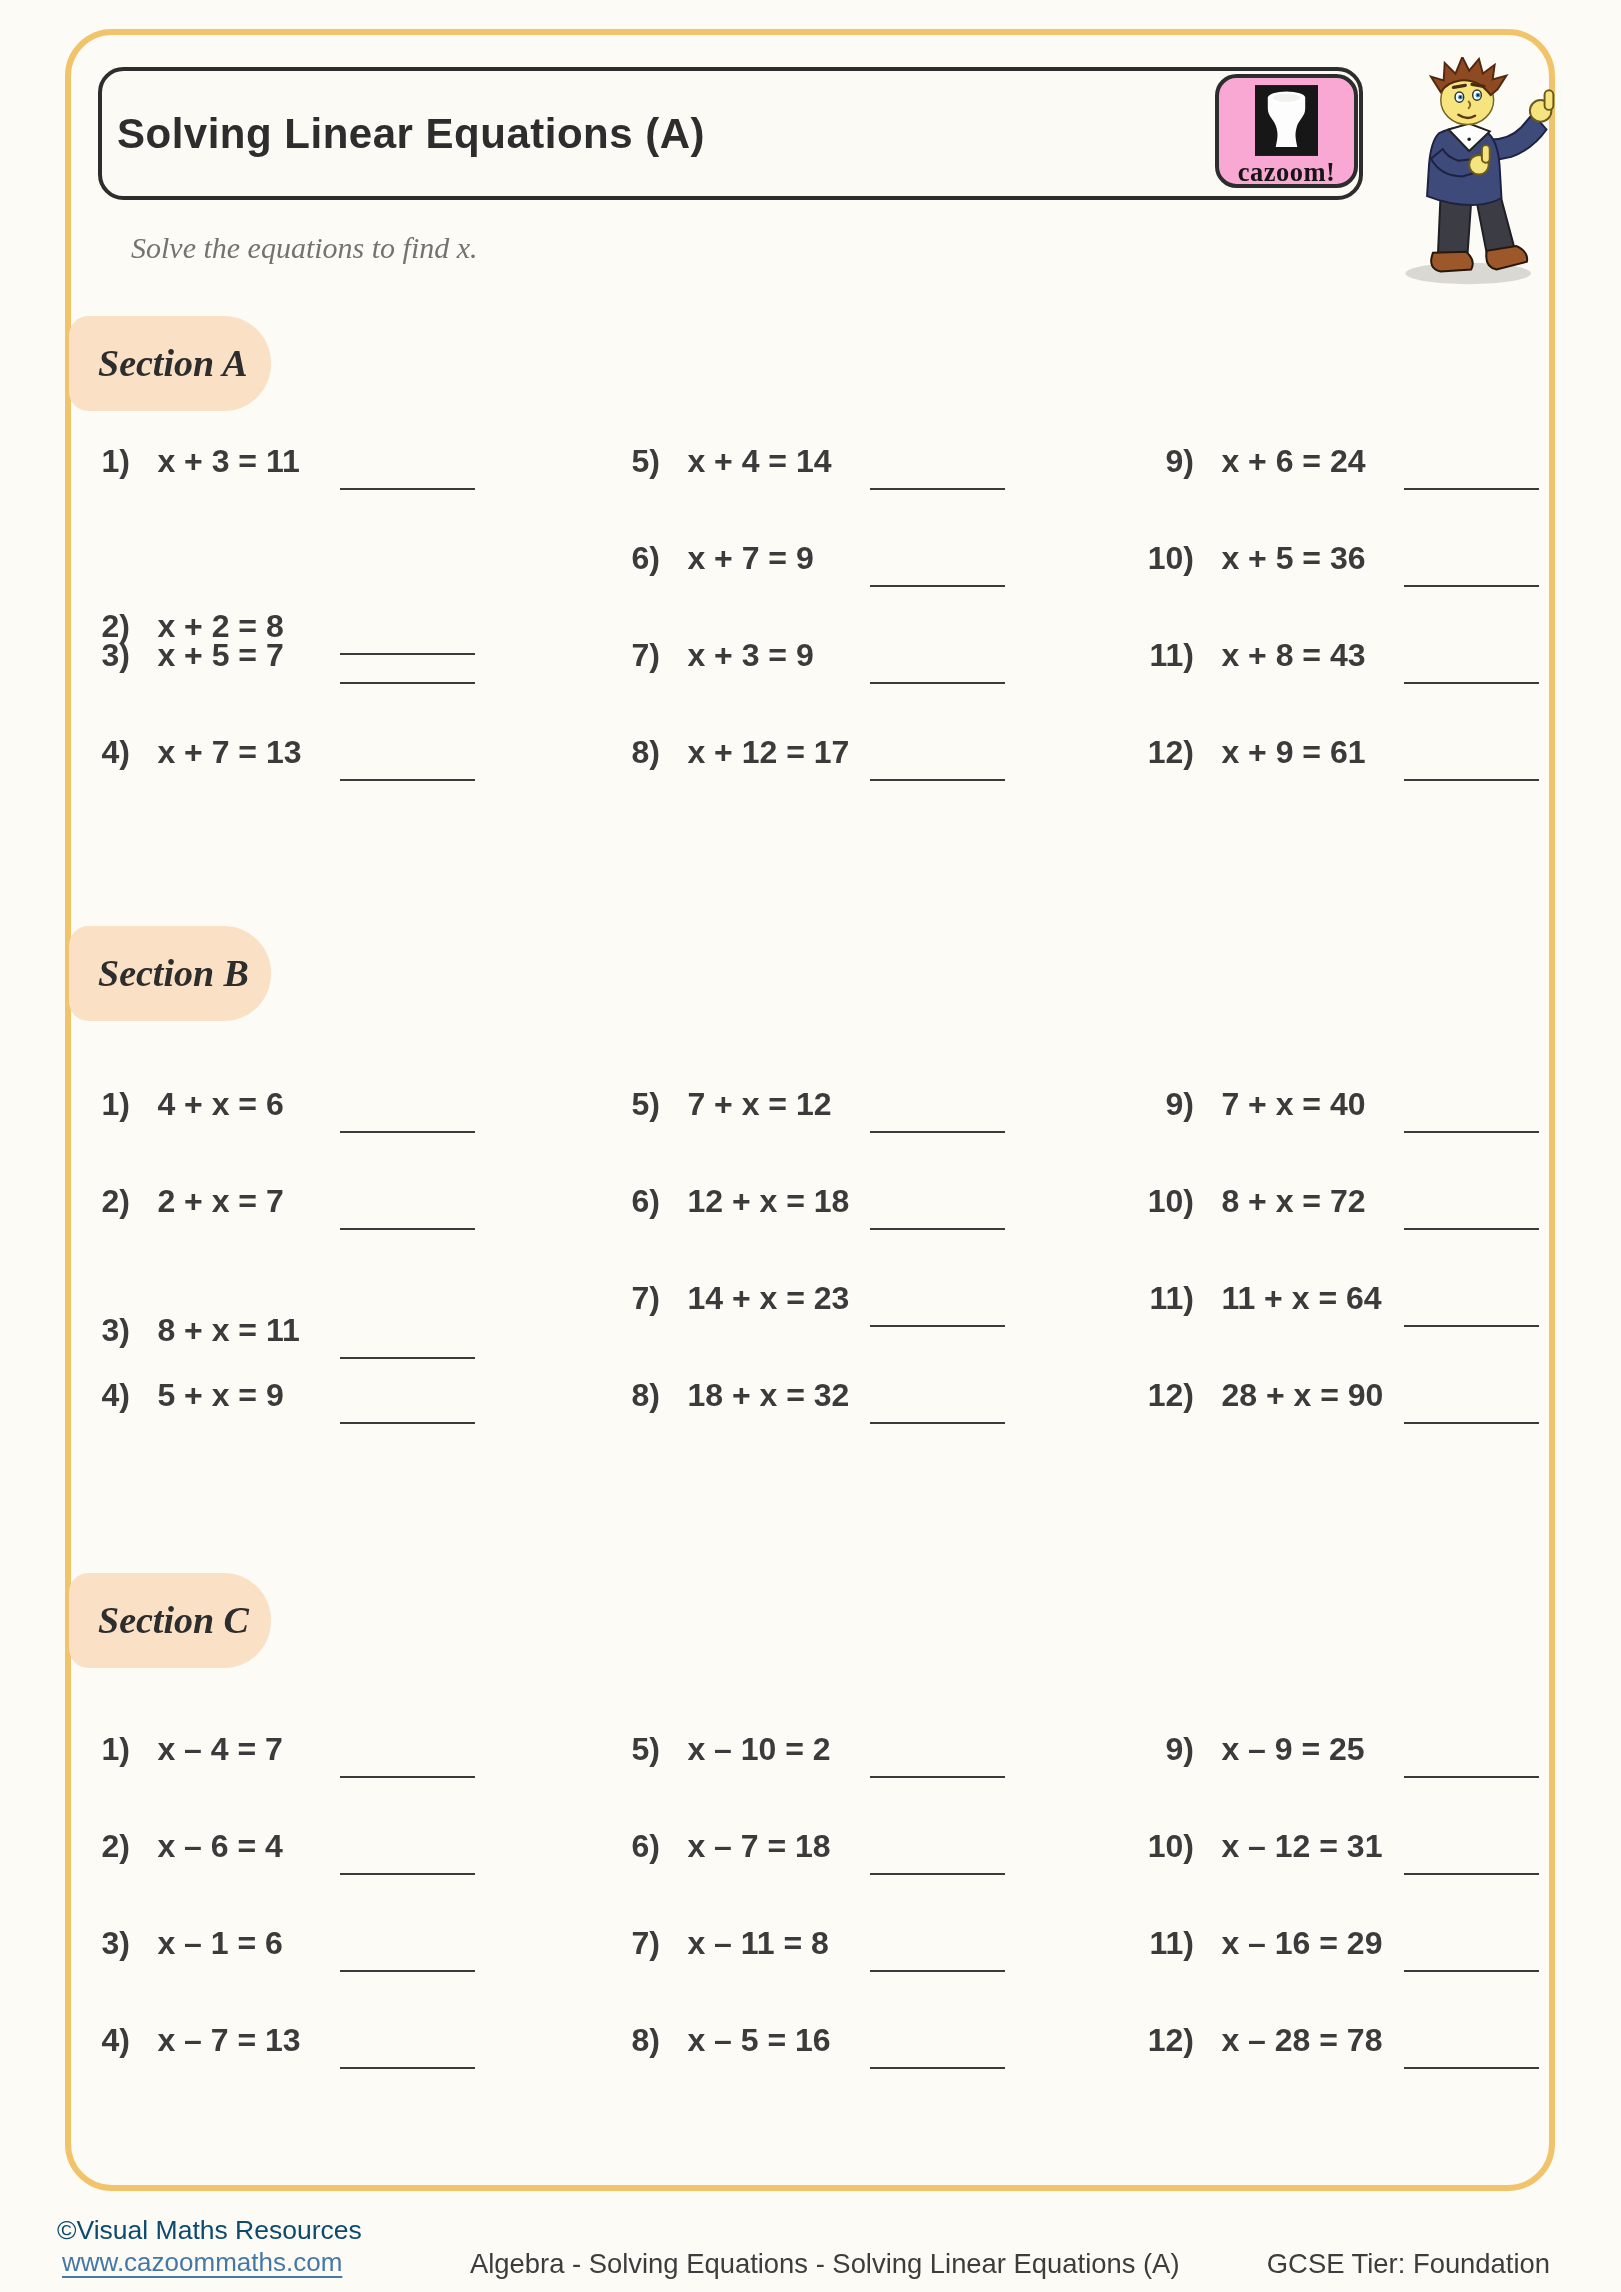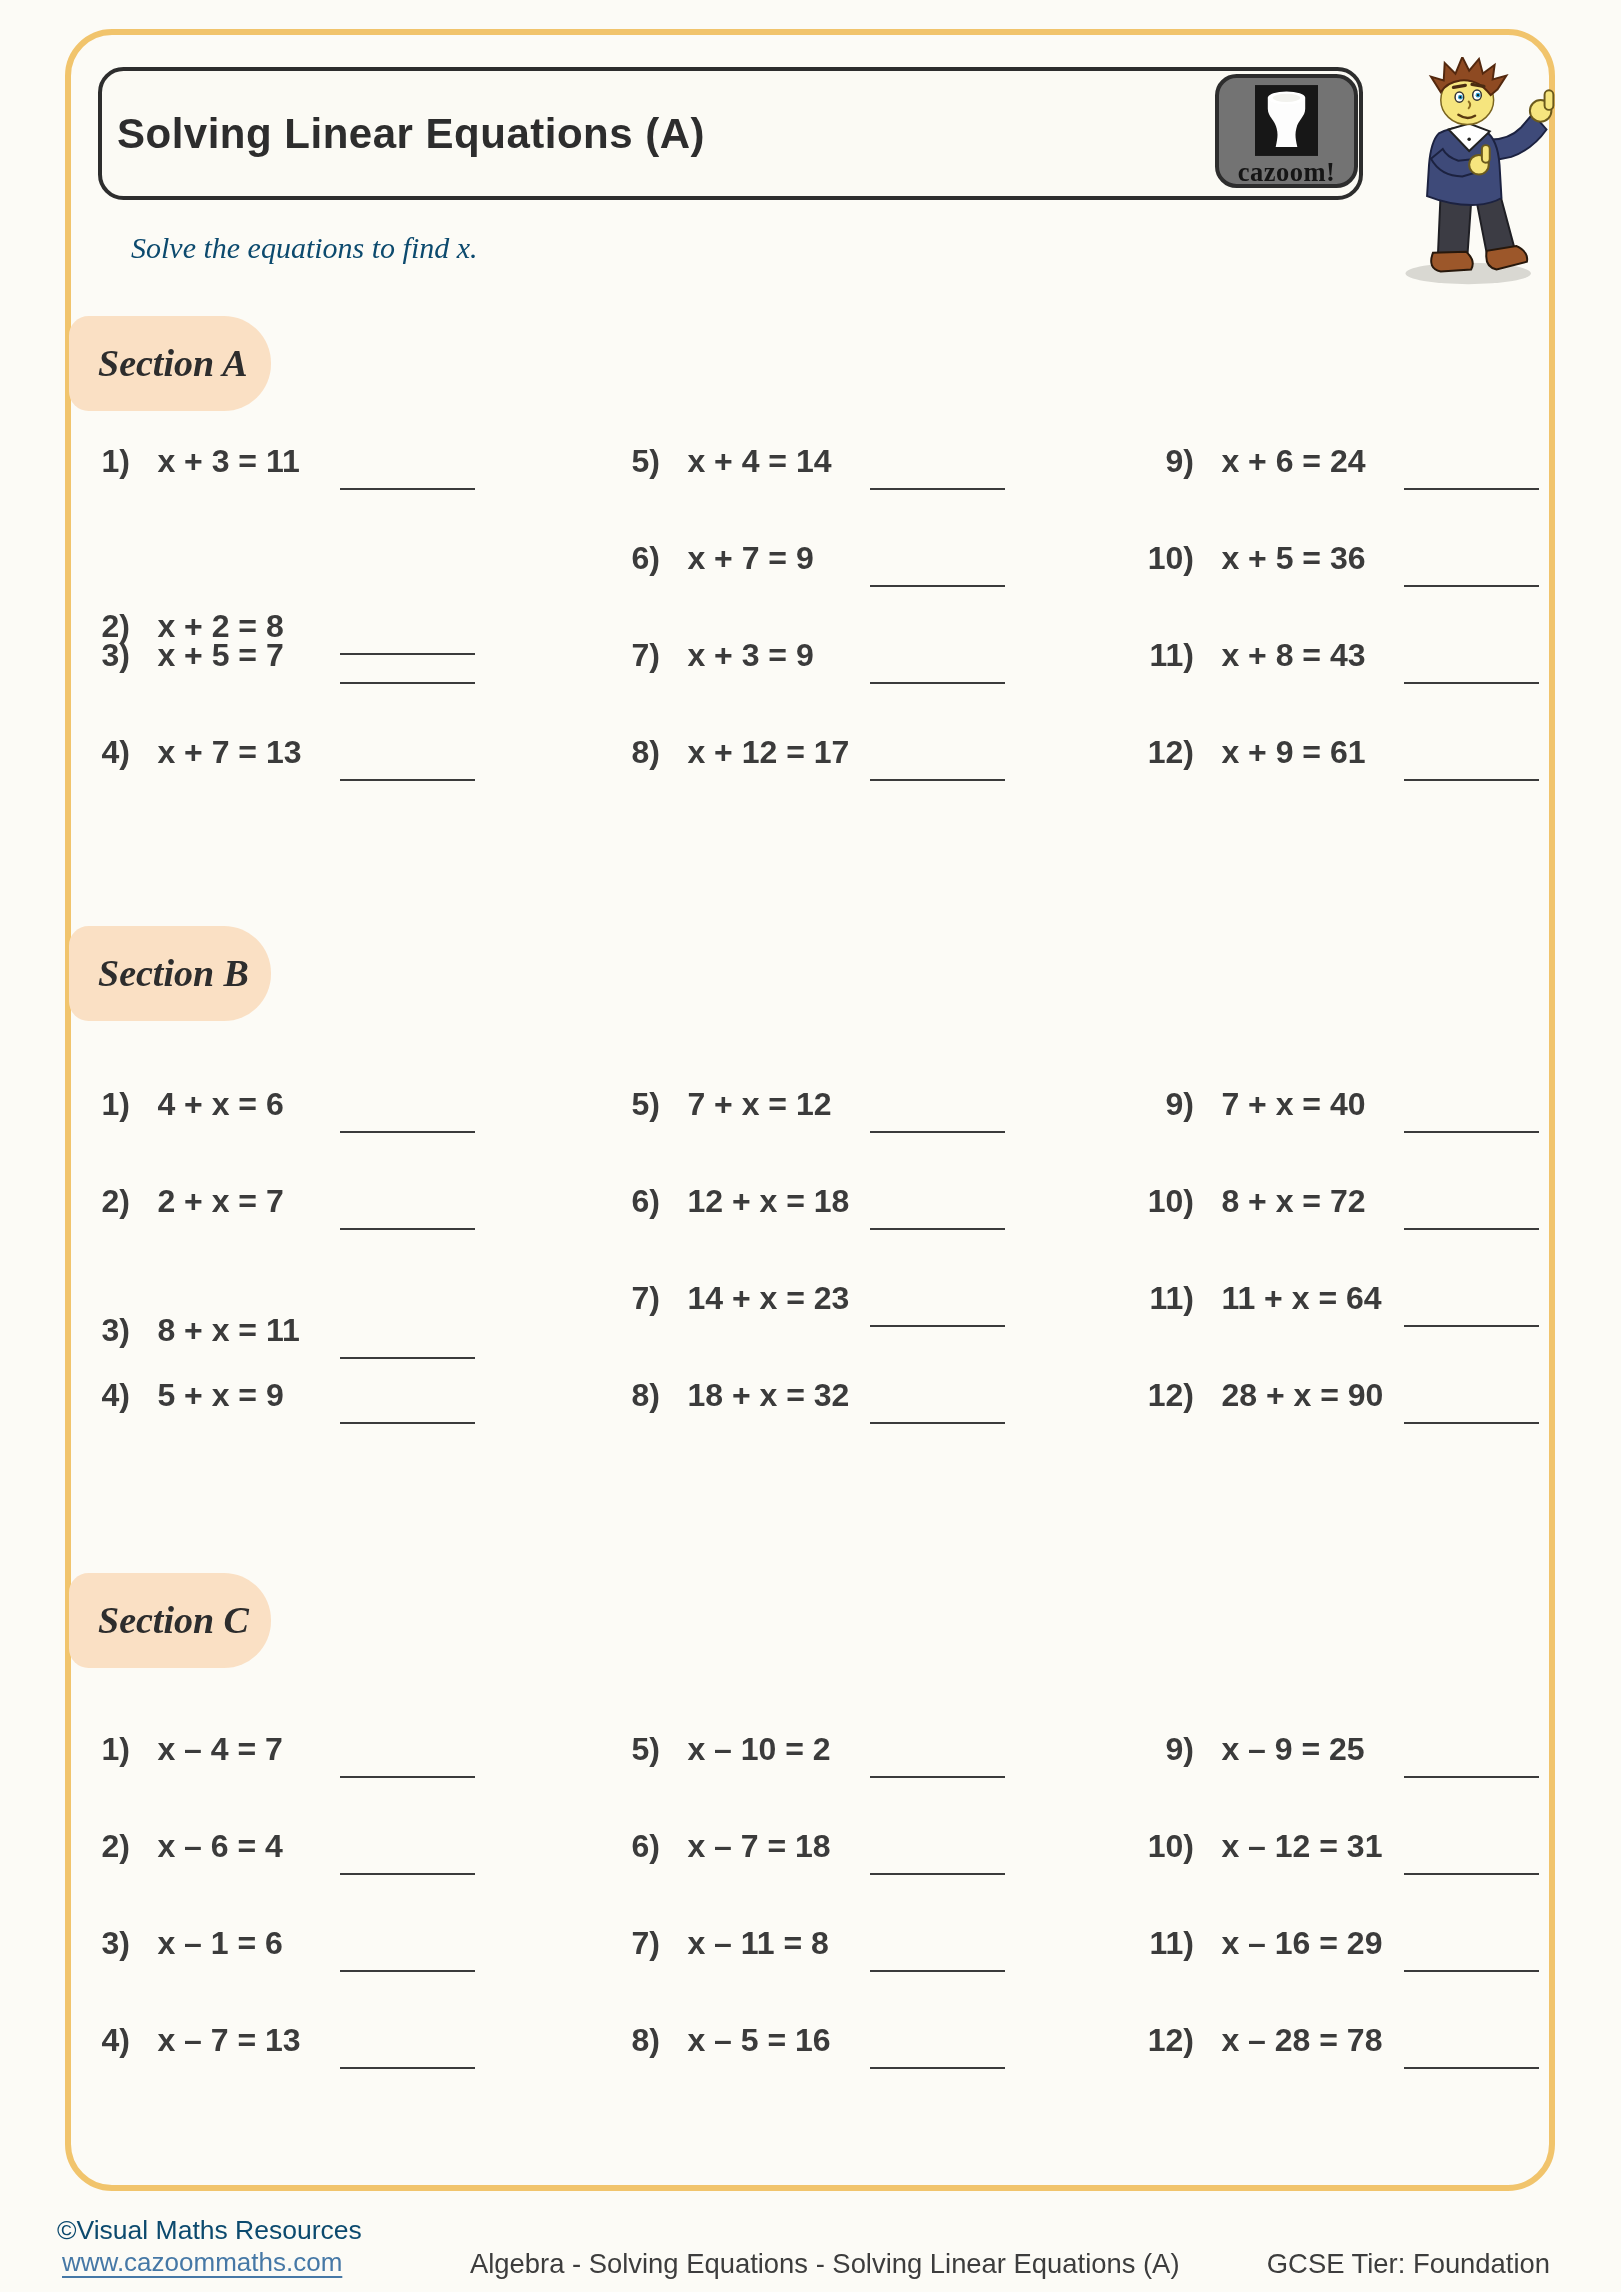--- a/index.html
+++ b/index.html
@@ -20,35 +20,35 @@
     border:4.9px solid #2D2D2D;border-radius:25.5px;background:#FBFAF4;
   }
   .title-box h1{
     margin:0;padding:0 0 0 15px;line-height:125px;
     font-size:42px;font-weight:bold;letter-spacing:0.5px;color:#2D2D2D;
     font-family:"Liberation Sans",sans-serif;
   }
   
   .logo-box{
     position:absolute;left:1215px;top:74px;width:143px;height:114px;
-    border:4.9px solid #2D2D2D;border-radius:21.6px;background:#737373;
+    border:4.9px solid #2D2D2D;border-radius:21.6px;background:#f9a8d4;
     text-align:center;box-sizing:border-box;padding-top:6.9px;
   }
   .logo-box .logo-word{
     display:block;margin-top:-2.9px;
     font-family:"Liberation Serif",serif;font-weight:bold;
     font-size:26.5px;letter-spacing:0.5px;color:#151515;
   }
   
   .mascot{position:absolute;left:1376px;top:57px;width:202px;height:235px;}
   
   .instruction{
     position:absolute;left:131px;top:231px;
     font-family:"Liberation Serif",serif;font-style:italic;
-    font-size:30px;color:#0c4a6e;
+    font-size:30px;color:#737373;
   }
   
   .pill{
     position:absolute;left:69px;width:202px;height:95px;
     background:#FAE0C4;border-radius:19.6px 47px 47px 19.6px;
   }
   .pill .pill-label{
     display:block;padding-left:29px;line-height:95px;
     font-family:"Liberation Serif",serif;font-weight:bold;font-style:italic;
     font-size:38px;color:#2D2D2D;

